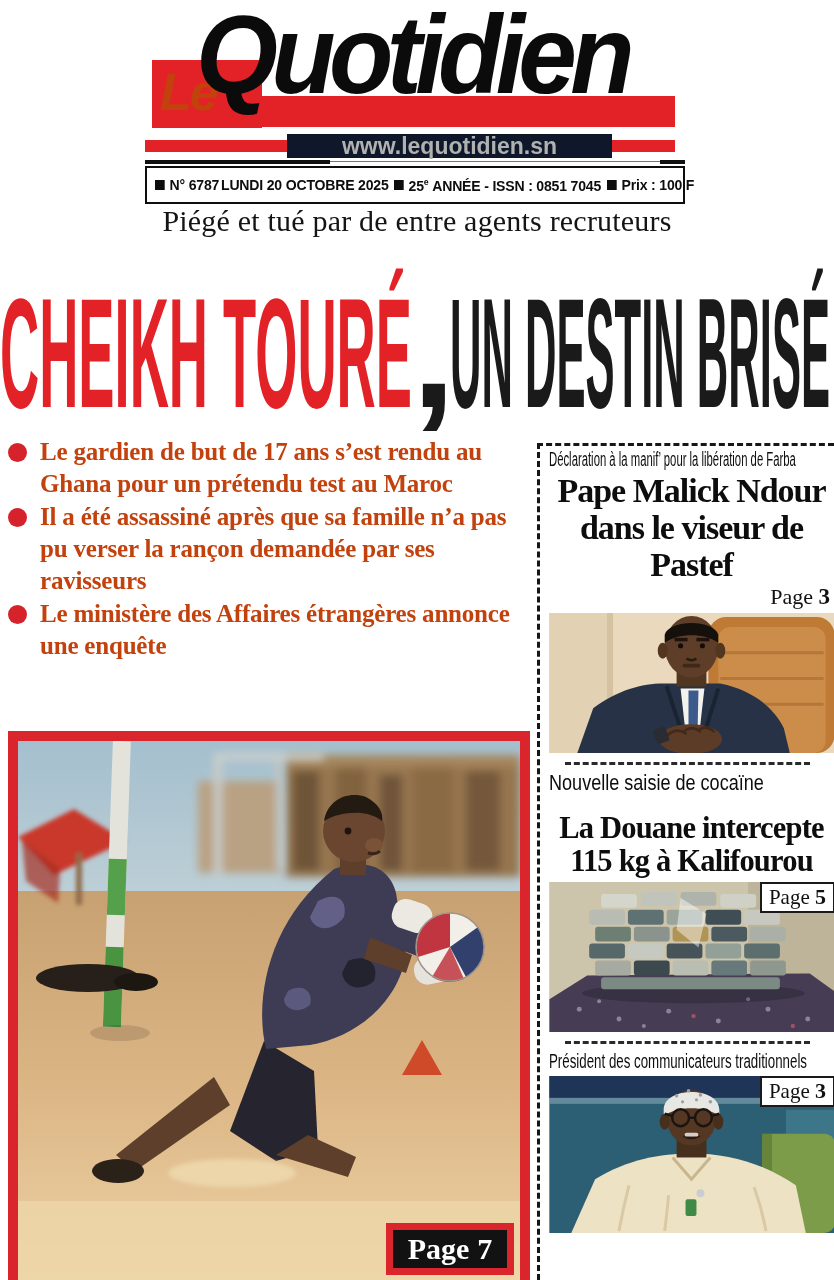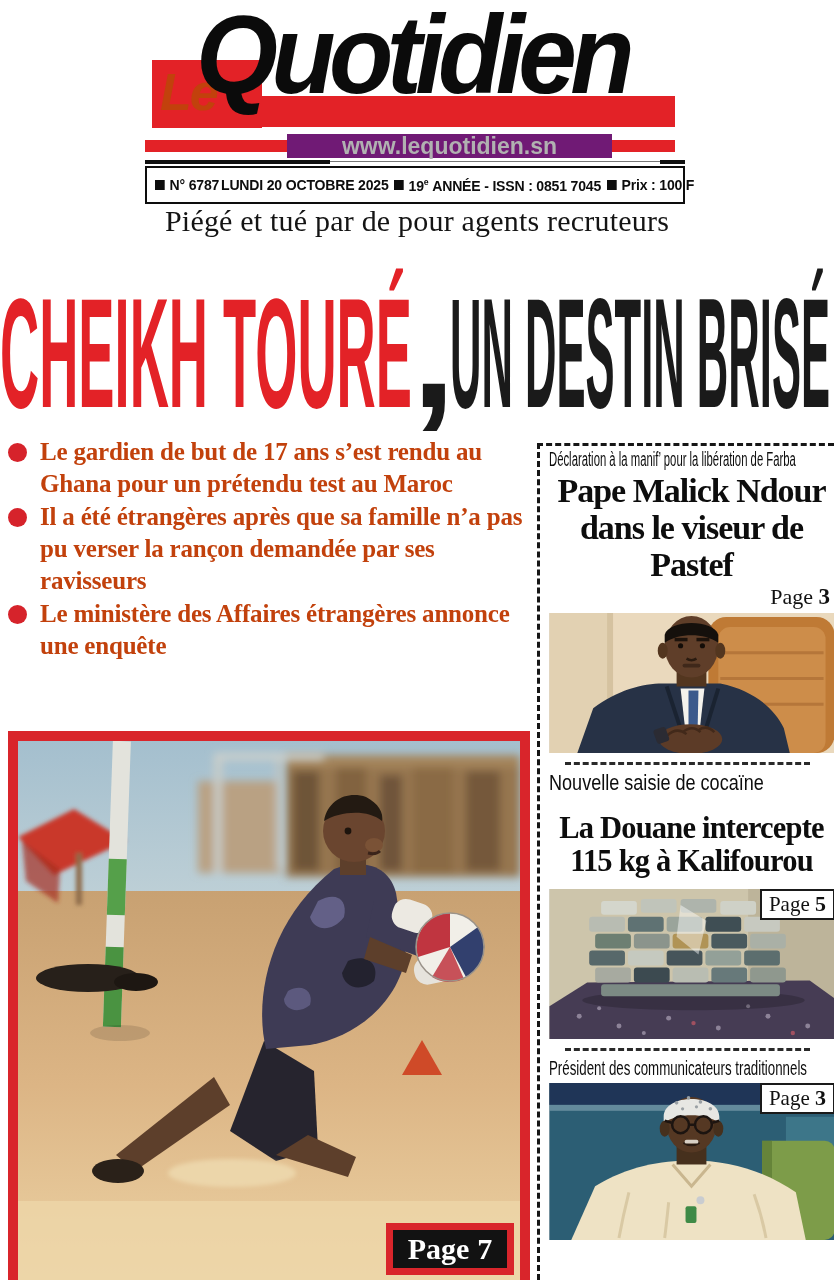--- a/index.html
+++ b/index.html
@@ -8,21 +8,21 @@
   .abs{position:absolute;}
 
   
   .le-box{left:152px;top:60px;width:110px;height:68px;background:#e32227;}
   .red-band{left:152px;top:96px;width:523px;height:31px;background:#e32227;}
   .le-text{left:160px;top:62px;color:#c2410c;font:italic 800 52px "Liberation Sans",sans-serif;letter-spacing:-2px;}
   .logo-name{left:196px;top:-10px;color:#0b0b0b;font:italic 800 112px "Liberation Sans",sans-serif;
              letter-spacing:-7px;transform:scaleX(.94);transform-origin:left;}
   .url-row-redL{left:145px;top:140px;width:142px;height:12px;background:#e32227;}
   .url-row-redR{left:612px;top:140px;width:63px;height:12px;background:#e32227;}
-  .url-box{left:287px;top:134px;width:325px;height:24px;background:#701a75;text-align:center;}
+  .url-box{left:287px;top:134px;width:325px;height:24px;background:#0f172a;text-align:center;}
   .url-box span{font:700 23px "Liberation Sans",sans-serif;color:#b1b1b1;letter-spacing:0px;line-height:24px;}
   .ruleL{left:145px;top:160px;width:185px;height:4px;background:#111;}
   .ruleThin{left:330px;top:161px;width:330px;height:1px;background:#777;}
   .ruleR{left:660px;top:160px;width:25px;height:4px;background:#111;}
   .info-bar{left:145px;top:166px;width:540px;height:38px;border:2px solid #0d0d0d;box-sizing:border-box;
             display:flex;align-items:center;justify-content:space-between;padding:0 8px;
             font:700 14.5px "Liberation Sans",sans-serif;color:#0d0d0d;letter-spacing:-.2px;}
   .info-item{display:flex;align-items:center;gap:5px;white-space:nowrap;transform:scaleX(.97);transform-origin:left;}
   .sq{display:inline-block;width:10px;height:10px;background:#0d0d0d;}
   sup.e{font-size:9px;vertical-align:super;}
@@ -86,40 +86,40 @@
     <div class="abs info-bar">
       <span class="info-item">
         <span class="sq"></span>
         <span>N° 6787</span>
       </span>
       <span class="info-item">
         <span>LUNDI 20 OCTOBRE 2025</span>
       </span>
       <span class="info-item">
         <span class="sq"></span>
-        <span><span>19</span><sup class="e">e</sup>&nbsp;<span>ANNÉE - ISSN : 0851 7045</span></span>
+        <span><span>25</span><sup class="e">e</sup>&nbsp;<span>ANNÉE - ISSN : 0851 7045</span></span>
       </span>
       <span class="info-item">
         <span class="sq"></span>
         <span>Prix : 100 F</span>
       </span>
     </div>
   </div>
 
-  <div class="abs lead-kicker">Piégé et tué par de pour agents recruteurs</div>
+  <div class="abs lead-kicker">Piégé et tué par de entre agents recruteurs</div>
 
   <svg class="abs headline-svg" width="838" height="178" viewBox="0 0 838 178">
     <text x="2" y="157" fill="#e32227" textLength="412" lengthAdjust="spacingAndGlyphs">CHEIKH TOURÉ</text>
     <text x="414" y="157" fill="#1a1a1a">,</text>
     <text x="452" y="157" fill="#1a1a1a" textLength="380" lengthAdjust="spacingAndGlyphs">UN DESTIN BRISÉ</text>
   </svg>
 
   <ul class="abs bullets">
     <li>Le gardien de but de 17 ans s’est rendu au Ghana pour un prétendu test au Maroc</li>
-    <li>Il a été étrangères après que sa famille n’a pas pu verser la rançon demandée par ses ravisseurs</li>
+    <li>Il a été assassiné après que sa famille n’a pas pu verser la rançon demandée par ses ravisseurs</li>
     <li>Le ministère des Affaires étrangères annonce une enquête</li>
   </ul>
 
   <div class="abs main-photo">
     <svg width="502" height="540" viewBox="0 0 502 540">
       <defs>
         <linearGradient id="skyg" x1="0" y1="0" x2="0" y2="1">
           <stop offset="0" stop-color="#a4bfce"></stop>
             <stop offset="1" stop-color="#c3d3d8"></stop>
         </linearGradient>
@@ -239,21 +239,21 @@
           <rect x="134" y="51" width="18" height="4" rx="2" fill="#3f281a"></rect>
         </svg>
       </div>
     </div>
 
     <div class="dashed-sep"></div>
 
     <div>
       <span class="kicker k2">Nouvelle saisie de cocaïne</span>
       <div class="story-title t2">La Douane intercepte 115 kg à Kalifourou</div>
-      <div class="photo-wrap ph2" style="margin-top:10px;">
+      <div class="photo-wrap ph2" style="margin-top:3px;">
         <svg width="286" height="150" viewBox="0 0 287 151">
           <rect width="287" height="151" fill="#cdc5ab"></rect>
           <rect x="200" y="0" width="87" height="151" fill="#bdb49a"></rect>
           <path d="M0,118 L38,94 L262,92 L287,110 L287,151 L0,151 Z" fill="#463c54"></path>
           <g fill="#8d8398">
             <circle cx="30" cy="128" r="2.5"></circle>
               <circle cx="70" cy="138" r="2.5"></circle>
               <circle cx="120" cy="130" r="2.5"></circle>
             <circle cx="170" cy="140" r="2.5"></circle>
               <circle cx="220" cy="128" r="2.5"></circle>

